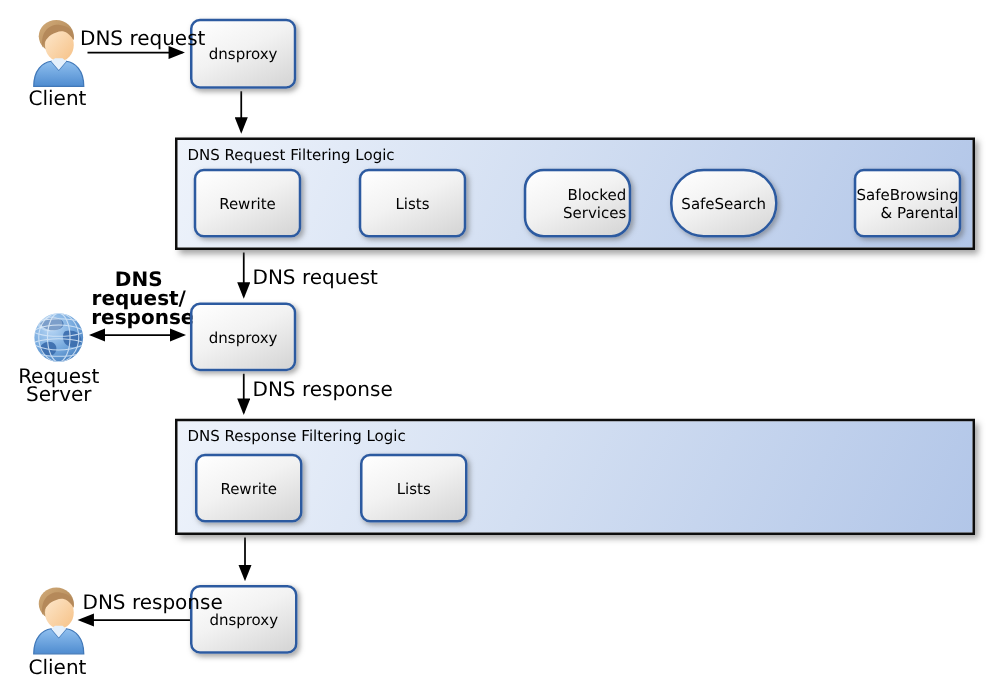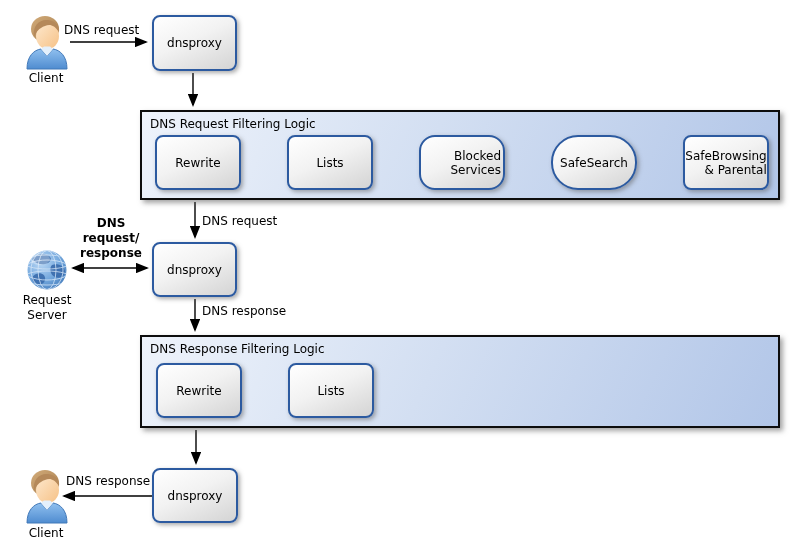--- a/index.html
+++ b/index.html
@@ -23,21 +23,21 @@
   .step-box, .proxy-box {
     position:absolute;
     border:2px solid #2c5aa0;
     border-radius:8px;
     background:linear-gradient(155deg, #ffffff 0%, #f2f2f2 45%, #d4d4d4 100%);
     box-shadow:2px 2px 4px rgba(90,90,90,0.5);
     display:flex; align-items:center; justify-content:center;
     text-align:right; font-size:12px; line-height:14px; padding:2px;
   }
   .lbl {
-    position:absolute; font-size:12px; line-height:15px; color:#000;
+    position:absolute; font-size:16px; line-height:15px; color:#000;
     white-space:nowrap;
   }
   .lbl.center { text-align:center; white-space:normal; }
   .icon-wrap { position:absolute; }
 </style>
 </head>
 <body>
 
 <div class="canvas">
 
@@ -98,21 +98,21 @@
     <div class="container-title">DNS Request Filtering Logic</div>
     <div class="step-box" style="left:13px; top:23px; width:86px; height:55px;">
       <span>Rewrite</span>
     </div>
     <div class="step-box" style="left:145px; top:23px; width:86px; height:55px;">
       <span>Lists</span>
     </div>
     <div class="step-box" style="left:277px; top:23px; width:86px; height:55px;border-radius:16px;">
       <span>Blocked Services</span>
     </div>
-    <div class="step-box" style="left:409px; top:23px; width:86px; height:55px;border-radius:27px;">
+    <div class="step-box" style="left:394px; top:23px; width:86px; height:55px;border-radius:27px;">
       <span>SafeSearch</span>
     </div>
     <div class="step-box" style="left:541px; top:23px; width:86px; height:55px;">
       <span>SafeBrowsing &amp; Parental</span>
     </div>
   </div>
 
   <div class="lbl" style="left:202px; top:214px;">DNS request</div>
 
   <div class="lbl center" style="left:73px; top:216px; width:76px;font-weight:bold;">

